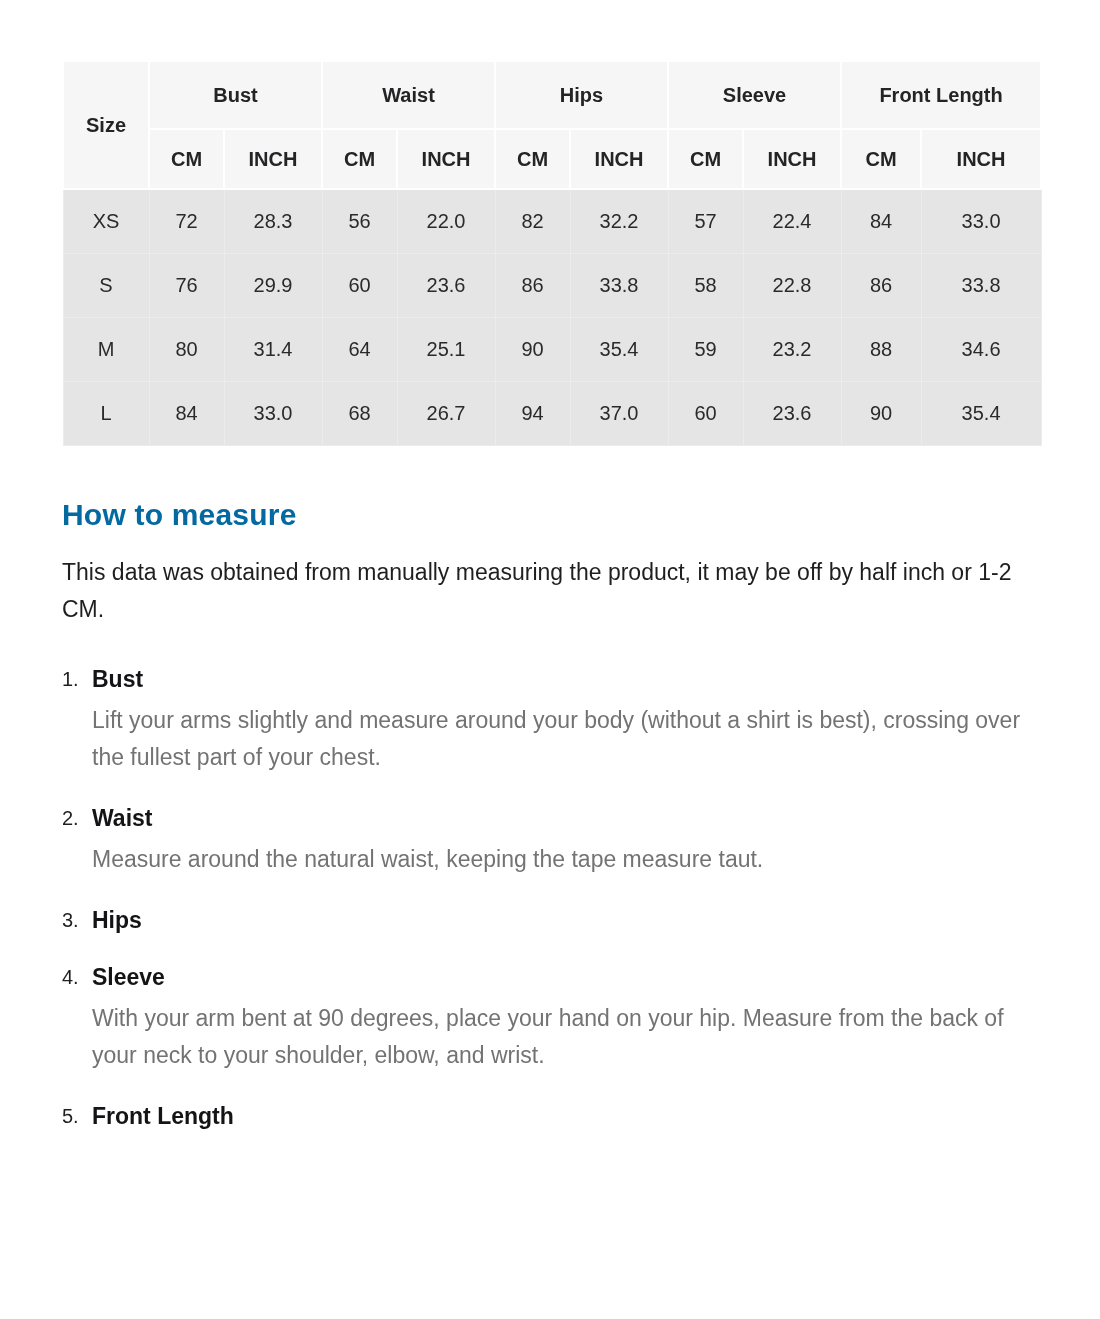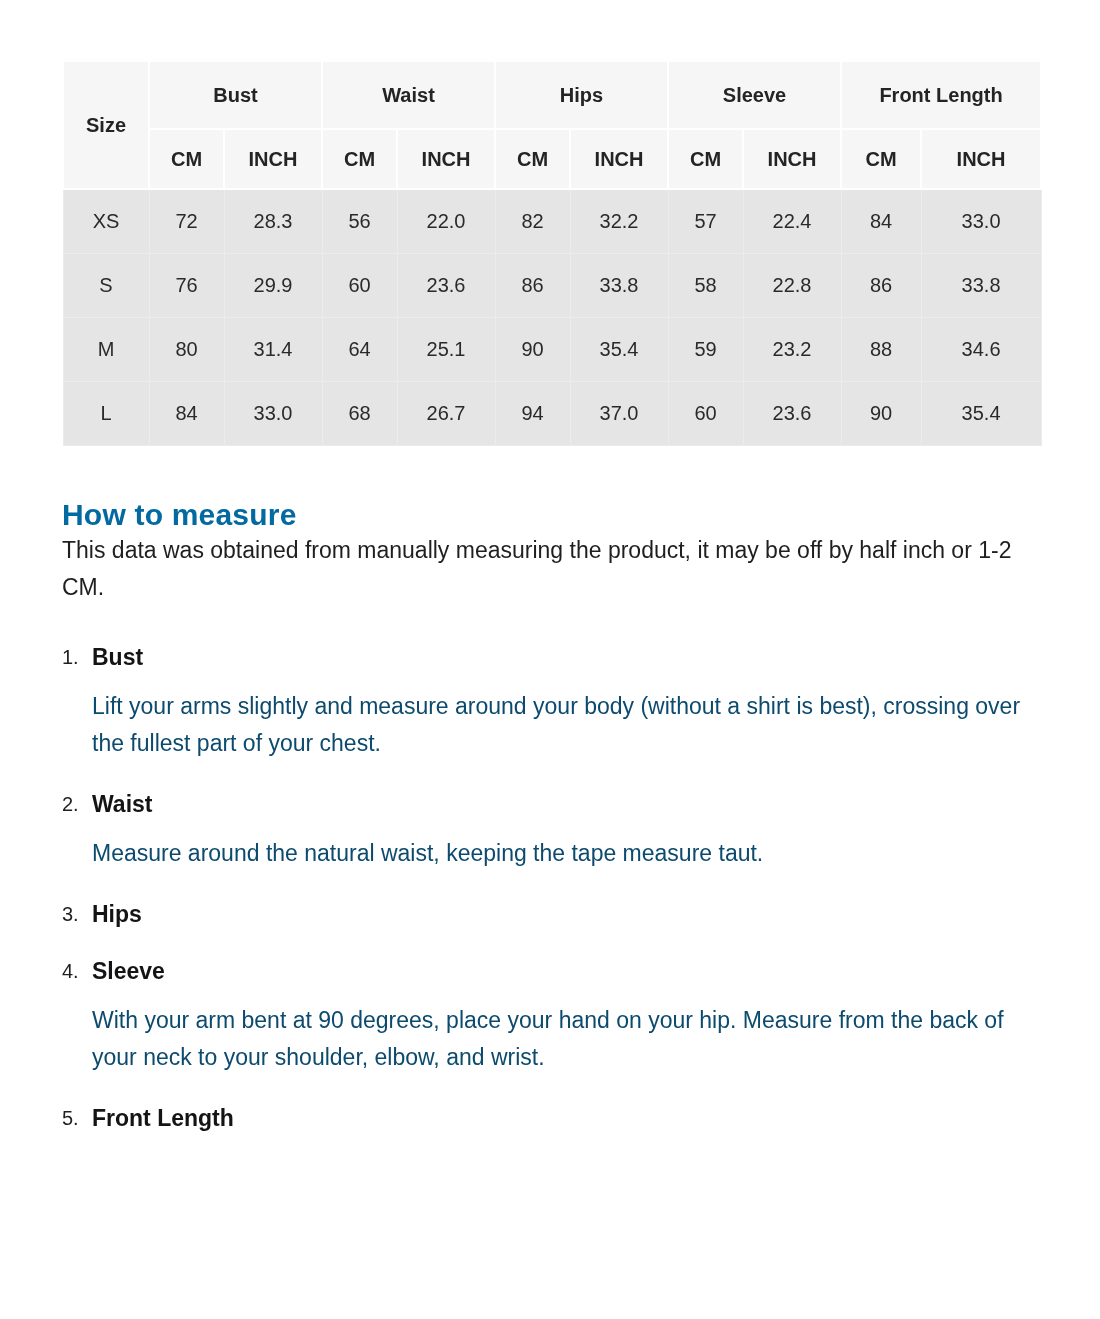--- a/index.html
+++ b/index.html
@@ -37,20 +37,21 @@
 
   
   .htm-heading {
     margin-top: 52px;
     font-size: 30px;
     font-weight: bold;
     color: #0369a1;
     letter-spacing: 0.2px;
   }
   .htm-intro {
+    margin-top: 22px;
     font-size: 23px;
     line-height: 37px;
     color: #1f1f21;
     max-width: 980px;
   }
   ol.steps {
     list-style: none;
     margin-top: 36px;
   }
   ol.steps li.step {
@@ -67,24 +68,24 @@
     text-align: left;
   }
   .step-body { flex: 1; }
   .step-title {
     font-size: 23px;
     line-height: 30px;
     font-weight: bold;
     color: #141416;
   }
   .step-desc {
-    margin-top: 16px;
+    margin-top: 8px;
     font-size: 23px;
     line-height: 37px;
-    color: #0c4a6e;
+    color: #737373;
     max-width: 935px;
   }
 </style>
 </head>
 <body>
 
 <table class="size-chart">
   <colgroup>
     <col style="width:86px">
     <col style="width:75px">

